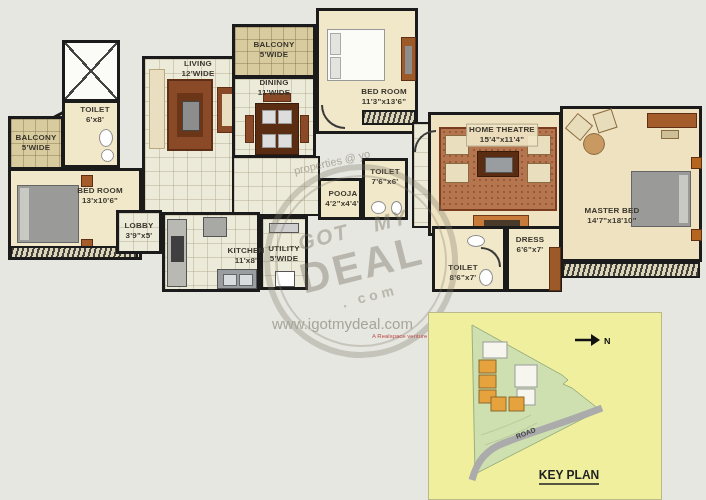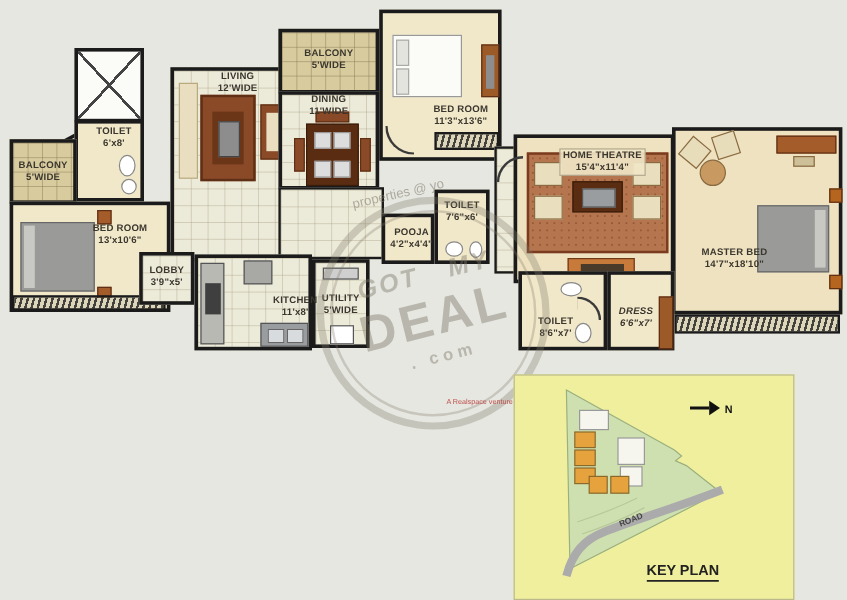--- a/index.html
+++ b/index.html
@@ -234,35 +234,36 @@
     <div class="door" style="left:46px;top:18px;width:20px;height:20px;transform:rotate(180deg);"></div>
   </div>
   <div class="lbl" style="left:463px;top:273px;">
     <div>TOILET</div>
     <div>8'6"x7'</div>
   </div>
 
   <div class="room cream" style="left:506px;top:226px;width:56px;height:66px;">
     <div class="furn" style="left:40px;top:18px;width:12px;height:44px;background:#9c5a28;border:1px solid #5e2f14;"></div>
   </div>
-  <div class="lbl" style="left:530px;top:265px;font-style:italic;">
+  <div class="lbl" style="left:530px;top:245px;">
     <div>DRESS</div>
     <div>6'6"x7'</div>
   </div>
 
   <div class="diag">properties @ yo</div>
   <div class="stamp">
     <div class="stamp-row1">
       <span>GOT</span>
       <span>MY</span>
     </div>
     <div class="stamp-row2">DEAL</div>
     <div class="stamp-row3">. com</div>
   </div>
 
+  <div class="site-url">www.igotmydeal.com</div>
   <div class="site-tag">A Realspace venture</div>
 
   <div class="keyplan">
     <svg width="230" height="184" viewBox="0 0 230 184">
       <polygon points="43,12 133,62 139,67 134,71 143,75 171,97 46,161" fill="#cfe0b0" stroke="#9ab07e" stroke-width="1"></polygon>
       <path d="M 52,122 Q 82,112 102,102" fill="none" stroke="#b8c89c" stroke-width="1"></path>
       <path d="M 56,132 Q 86,122 108,110" fill="none" stroke="#b8c89c" stroke-width="1"></path>
       <path d="M 173,95 C 135,110 100,120 75,130 C 57,137 48,148 43,167" fill="none" stroke="#ababab" stroke-width="7"></path>
       <text x="0" y="0" transform="translate(88,126) rotate(-21)" font-size="7" font-weight="bold" fill="#444" font-family="Liberation Sans, sans-serif">ROAD</text>
 

